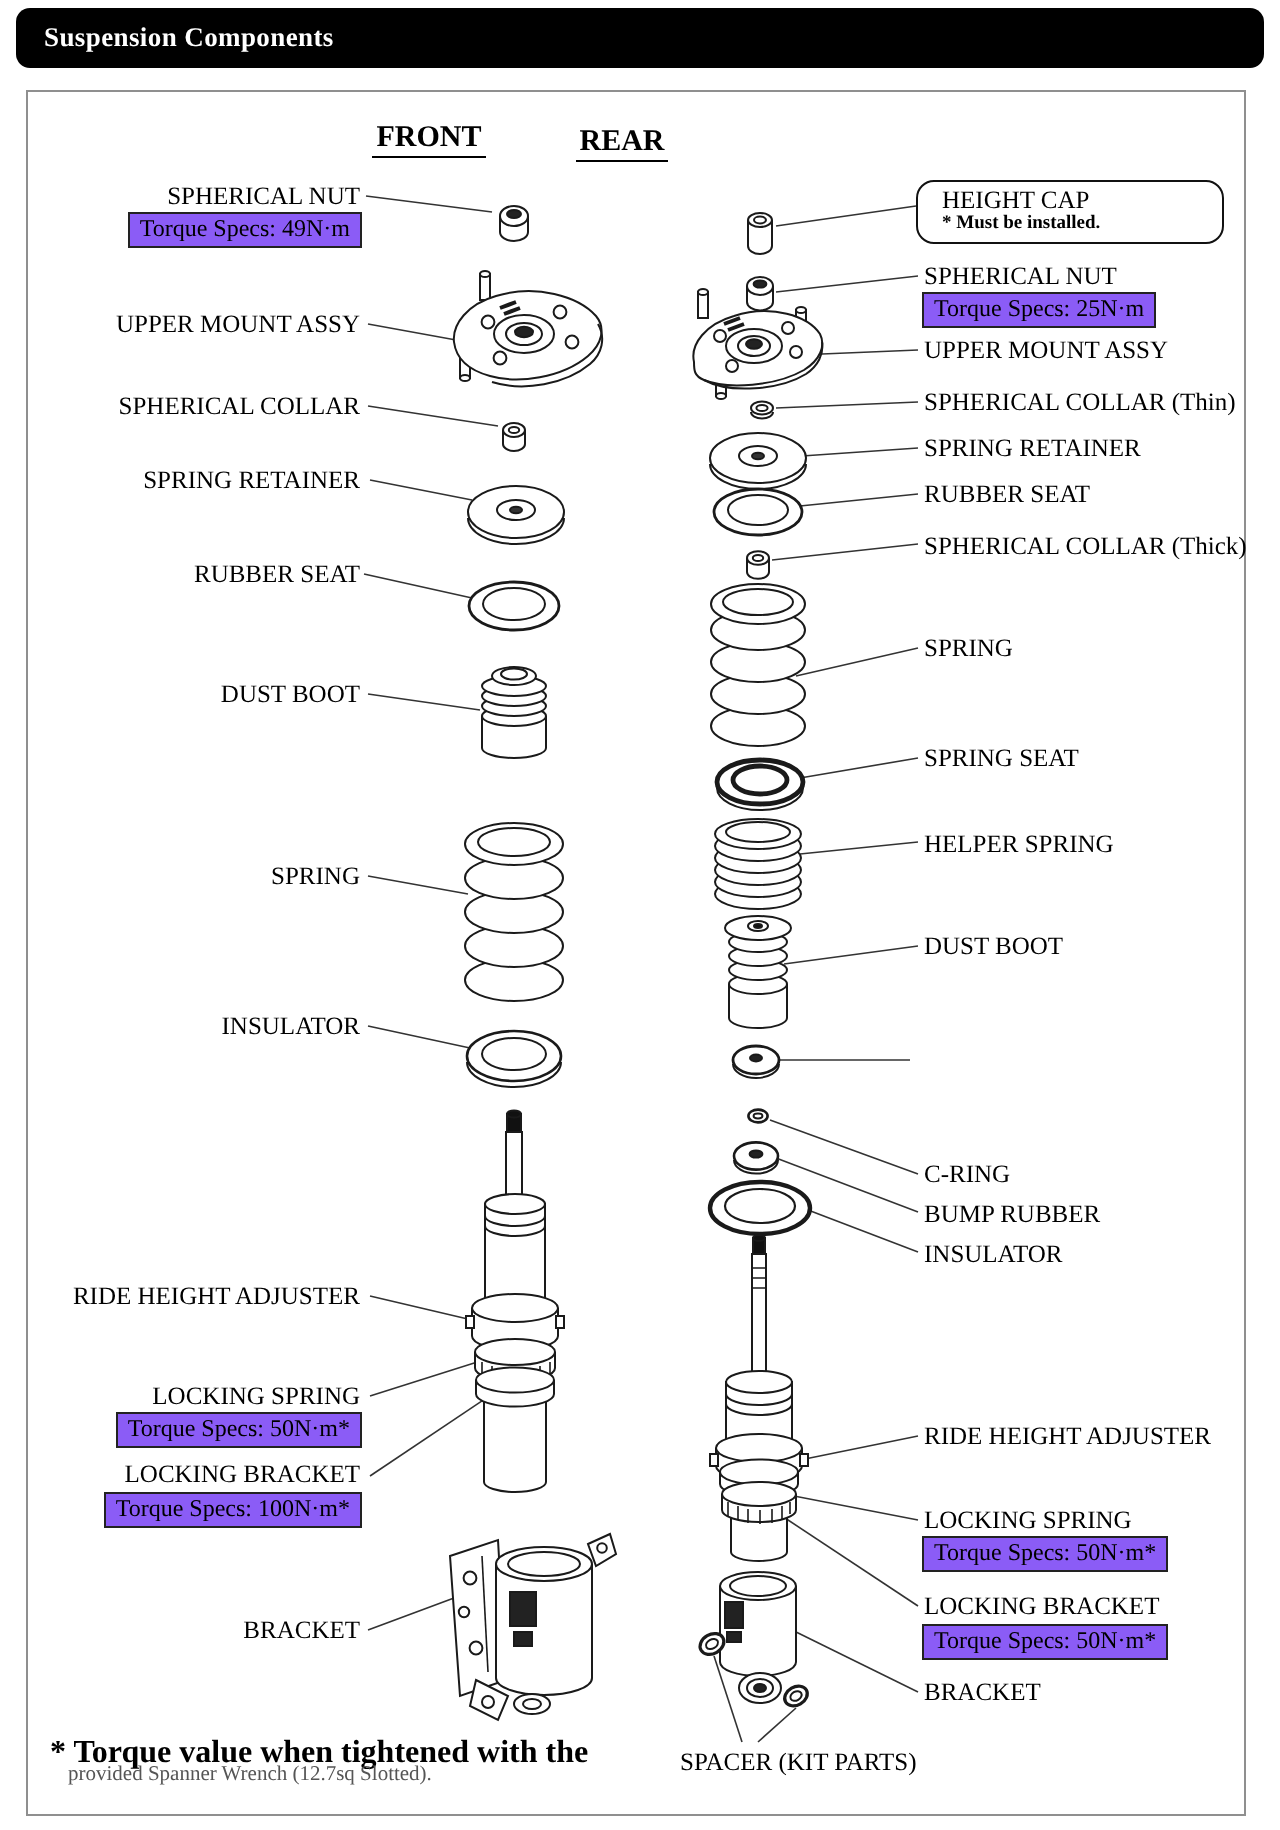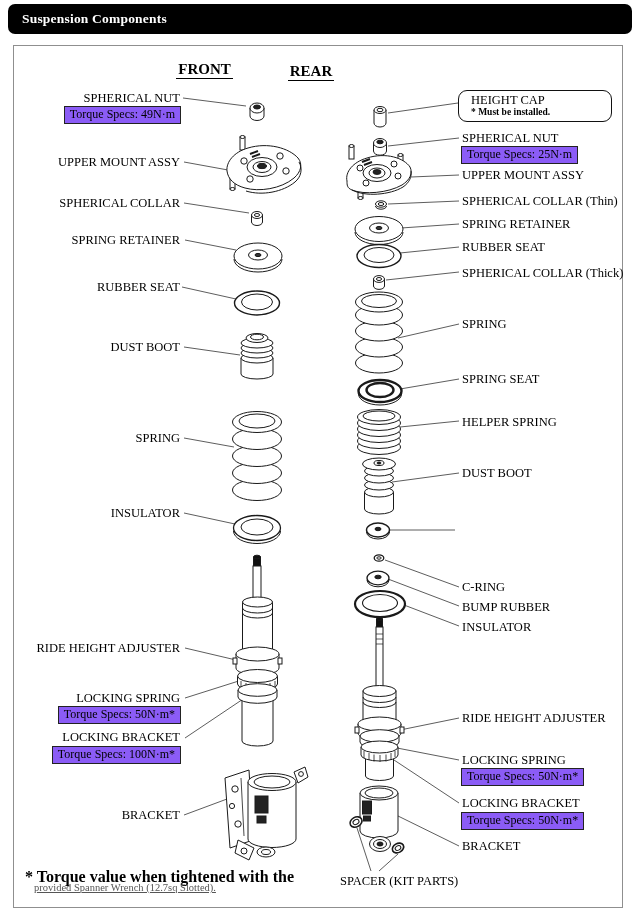--- a/index.html
+++ b/index.html
@@ -20,35 +20,35 @@
   .tbox.rr{left:461px;}
   .note-box{position:absolute;border:1.4px solid #111;border-radius:9px;background:#fff;}
   .rubber-cap-box{left:458px;top:90px;width:136px;padding:2px 4px 3px 12px;}
   .rubber-cap-box .t{font-size:12.5px;line-height:14px;}
   .rubber-cap-box .n{font-size:9.5px;font-weight:bold;line-height:11px;}
   .bump-box{left:455px;top:492px;width:163px;padding:4px 5px 5px 8px;}
   .bump-box .t{font-size:12.5px;line-height:15px;}
   .bump-box .n1{font-size:9.8px;font-weight:bold;line-height:12px;}
   .bump-box .n2{font-size:9.8px;color:#555;line-height:12px;}
   .footnote1{position:absolute;left:25px;top:868px;font-size:16px;font-weight:bold;text-align:right;}
-  .footnote2{position:absolute;left:34px;top:882px;font-size:10.5px;color:#555;text-decoration:underline;}
+  .footnote2{position:absolute;left:34px;top:882px;font-size:10.5px;color:#555;}
   svg{position:absolute;left:0;top:0;}
 </style>
 </head>
 <body>
 
 <div id="page">
 
   <div class="header-bar">
     <span class="header-title">Suspension Components</span>
   </div>
 
   <div class="frame"></div>
 
-  <div class="col-head" style="left:162px;top:61px;width:85px;font-family:Liberation Serif, serif;"><span>FRONT</span></div>
+  <div class="col-head" style="left:172px;top:61px;width:85px;font-family:Liberation Serif, serif;"><span>FRONT</span></div>
   <div class="col-head" style="left:273px;top:49px;width:76px;margin-top:14px;"><span>REAR</span></div>
 
   <svg width="640" height="915" viewBox="0 0 640 915">
     <g stroke="#333" stroke-width="0.8">
       <line x1="183" y1="98" x2="246" y2="106"></line>
       <line x1="184" y1="162" x2="228" y2="170"></line>
       <line x1="184" y1="203" x2="249" y2="213"></line>
       <line x1="185" y1="240" x2="236" y2="250"></line>
       <line x1="182" y1="287" x2="236" y2="299"></line>
       <line x1="184" y1="347" x2="240" y2="355"></line>

